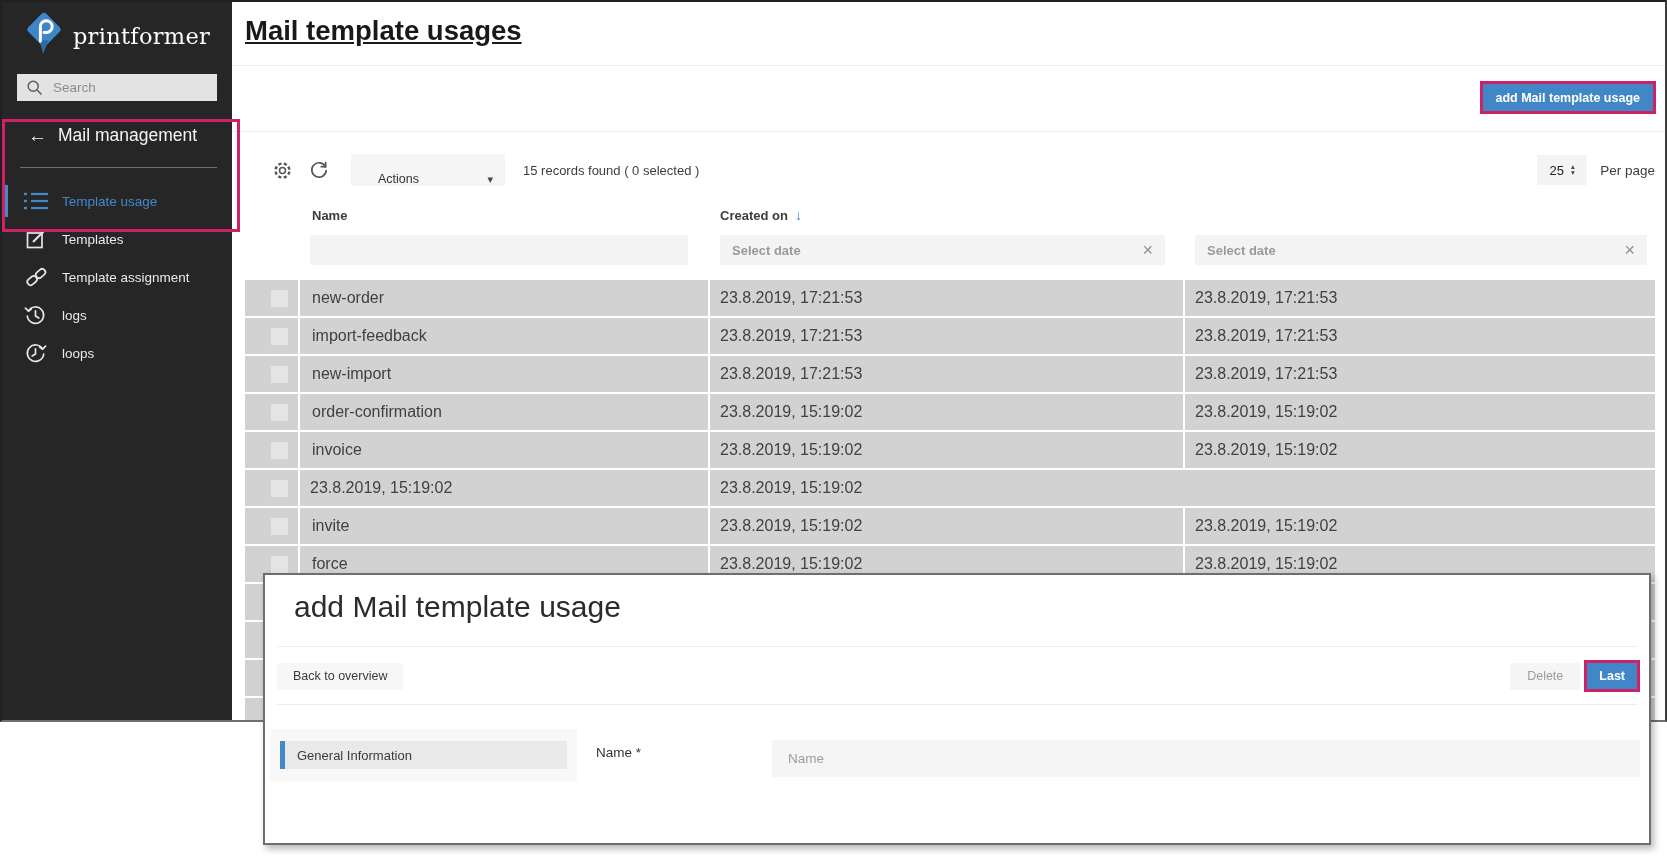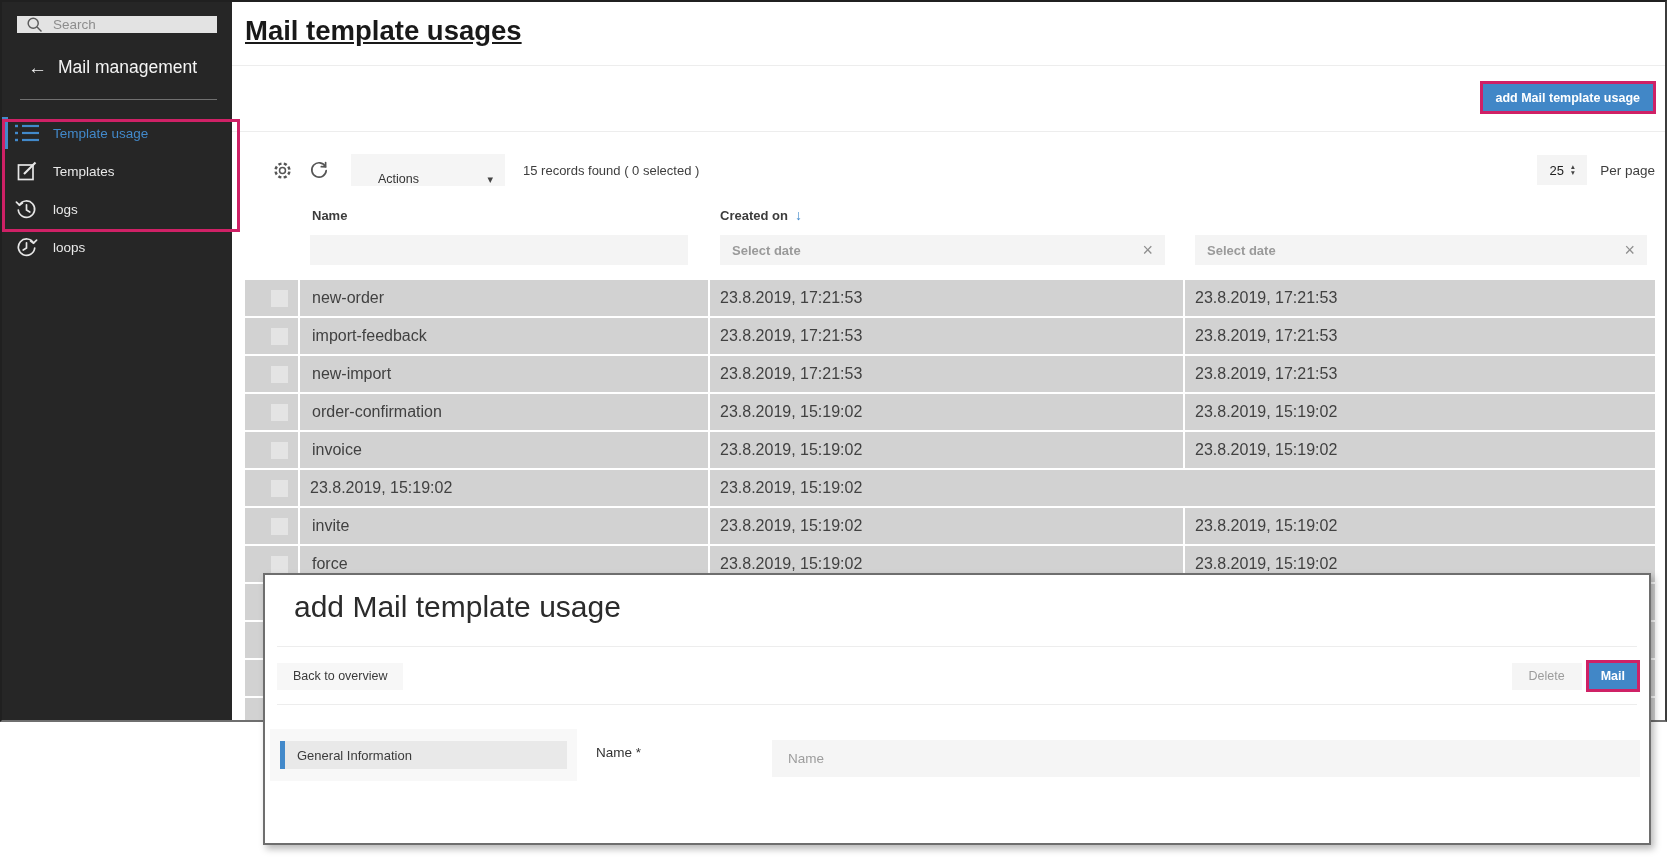--- a/index.html
+++ b/index.html
@@ -8,28 +8,28 @@
 
   
   .screen { position: absolute; left: 0; top: 0; width: 1667px; height: 722px;
             border: 2px solid #202020; border-right-color: #3c3c3c; border-bottom-color: #6f6f6f;
             display: flex; background: #fff; overflow: hidden; }
 
   
   .sidebar { width: 230px; flex: none; background: #262626; position: relative; }
   .logo-row { display: flex; align-items: center; justify-content: center; gap: 9px; margin-top: 10px; height: 48px; }
   .brand { color: #fdfdfd; font-family: "DejaVu Serif", serif; font-size: 22.5px; letter-spacing: .3px; }
-  .search-box { margin: 14px 15px 0 15px; height: 17px; background: #e3e3e3; display: flex; align-items: center; padding: 0 9px; gap: 9px; }
+  .search-box { margin: 14px 15px 0 15px; height: 27px; background: #e3e3e3; display: flex; align-items: center; padding: 0 9px; gap: 9px; }
   .search-box input { flex: 1; border: 0; background: transparent; outline: none; font-size: 13.5px; color: #444; font-family: inherit; min-width: 0; }
   .search-box input::placeholder { color: #8d8d8d; }
   .section-header { margin: 24px 0 0 26px; display: flex; align-items: center; gap: 11px; color: #f4f4f4; font-size: 17.5px; }
   .back-arrow { font-size: 19px; line-height: 1; }
   .side-divider { margin: 21px 15px 0 18px; border: 0; border-top: 1px solid #707070; }
   .nav { margin-top: 14px; }
-  .nav-item { position: relative; display: flex; align-items: center; gap: 13px; height: 38px; padding-left: 11px; color: #e9e9e9; font-size: 13.5px; }
+  .nav-item { position: relative; display: flex; align-items: center; gap: 13px; height: 38px; padding-left: 20px; color: #e9e9e9; font-size: 13.5px; }
   .nav-icon { width: 27px; display: flex; justify-content: center; }
   .nav-item.active { color: #4289ca; }
   .nav-item.active::before { content: ""; position: absolute; left: 0; top: 3px; bottom: 3px; width: 6px; background: #4289ca; }
 
   
   .hl-box { position: absolute; border: 3px solid #cf2166; pointer-events: none; z-index: 30; }
   .hl-sidebar { left: 0; top: 117px; width: 238px; height: 113px; }
 
   
   .main { flex: 1; position: relative; background: #fff; }
@@ -92,20 +92,30 @@
   .name-input { position: absolute; left: 507px; top: 165px; width: 868px; height: 37px; background: #f5f5f5;
                 border: 0; outline: none; padding: 0 16px; font-size: 13.5px; font-family: inherit; color: #333; }
   .name-input::placeholder { color: #9d9d9d; }
 </style>
 </head>
 <body>
 
 <div class="screen">
 
   <aside class="sidebar">
+    <div class="logo-row">
+      <span>
+        <svg width="40" height="44" viewBox="0 0 44 46">
+          <rect x="8" y="4" width="28" height="28" rx="4" transform="rotate(45 22 18)" fill="#3f86c9"></rect>
+          <path d="M17 30 L27 30 L21 45 Z" fill="#2e6da4"></path>
+          <path d="M18 31 V15 a6.5 6.5 0 1 1 7 6.4 h-3" stroke="#fff" stroke-width="3.2" fill="none" stroke-linecap="round"></path>
+        </svg>
+      </span>
+      <span class="brand">printformer</span>
+    </div>
 
     <div class="search-box">
       <span style="display:flex;">
         <svg width="18" height="18" viewBox="0 0 20 20" fill="none" stroke="#5a5a5a" stroke-width="1.6">
           <circle cx="8" cy="8" r="5.6"></circle>
             <line x1="12.3" y1="12.3" x2="17.2" y2="17.2"></line>
         </svg>
       </span>
       <input type="text" placeholder="Search" style="">
     </div>
@@ -135,20 +145,31 @@
         <span>Template usage</span>
       </div>
       <div class="nav-item">
         <span class="nav-icon">
           <svg width="22" height="22" viewBox="0 0 22 22" fill="none" stroke="#e6e6e6" stroke-width="1.7">
             <rect x="2.5" y="5" width="14.5" height="14.5"></rect>
               <path d="M8 14 L19.5 2.5" stroke-width="2.1"></path>
           </svg>
         </span>
         <span>Templates</span>
+      </div>
+      <div class="nav-item">
+        <span class="nav-icon">
+          <svg width="24" height="22" viewBox="0 0 24 22" fill="none" stroke="#e6e6e6" stroke-width="1.7">
+            <g transform="rotate(-40 12 11)">
+              <rect x="1.5" y="8" width="10.5" height="6.5" rx="3.2"></rect>
+              <rect x="12.5" y="8" width="10.5" height="6.5" rx="3.2"></rect>
+            </g>
+          </svg>
+        </span>
+        <span>Template assignment</span>
       </div>
       <div class="nav-item">
         <span class="nav-icon">
           <svg width="23" height="23" viewBox="0 0 23 23" fill="none" stroke="#e6e6e6" stroke-width="1.7" stroke-linecap="round">
             <path d="M4.4 7 A8.2 8.2 0 1 1 3.3 12"></path>
             <path d="M1.4 4.2 L4.5 7.2 L7.4 5"></path>
             <path d="M11.5 6.8 V12 L14.8 14"></path>
           </svg>
         </span>
         <span>logs</span>
@@ -337,21 +358,21 @@
 </div>
 
 <section class="modal">
   <h2 class="m-title">add Mail template usage</h2>
   <div class="m-div m-div-1"></div>
 
   <div class="m-btn-row">
     <button class="btn-light">Back to overview</button>
     <button class="btn-light btn-delete">Delete</button>
     <span class="save-wrap">
-      <button class="btn-blue btn-save">Mail</button>
+      <button class="btn-blue btn-save">Last</button>
     </span>
   </div>
 
   <div class="m-div m-div-2"></div>
 
   <div class="tab-panel">
     <div class="tab-item">
       <span>General Information</span>
     </div>
   </div>

